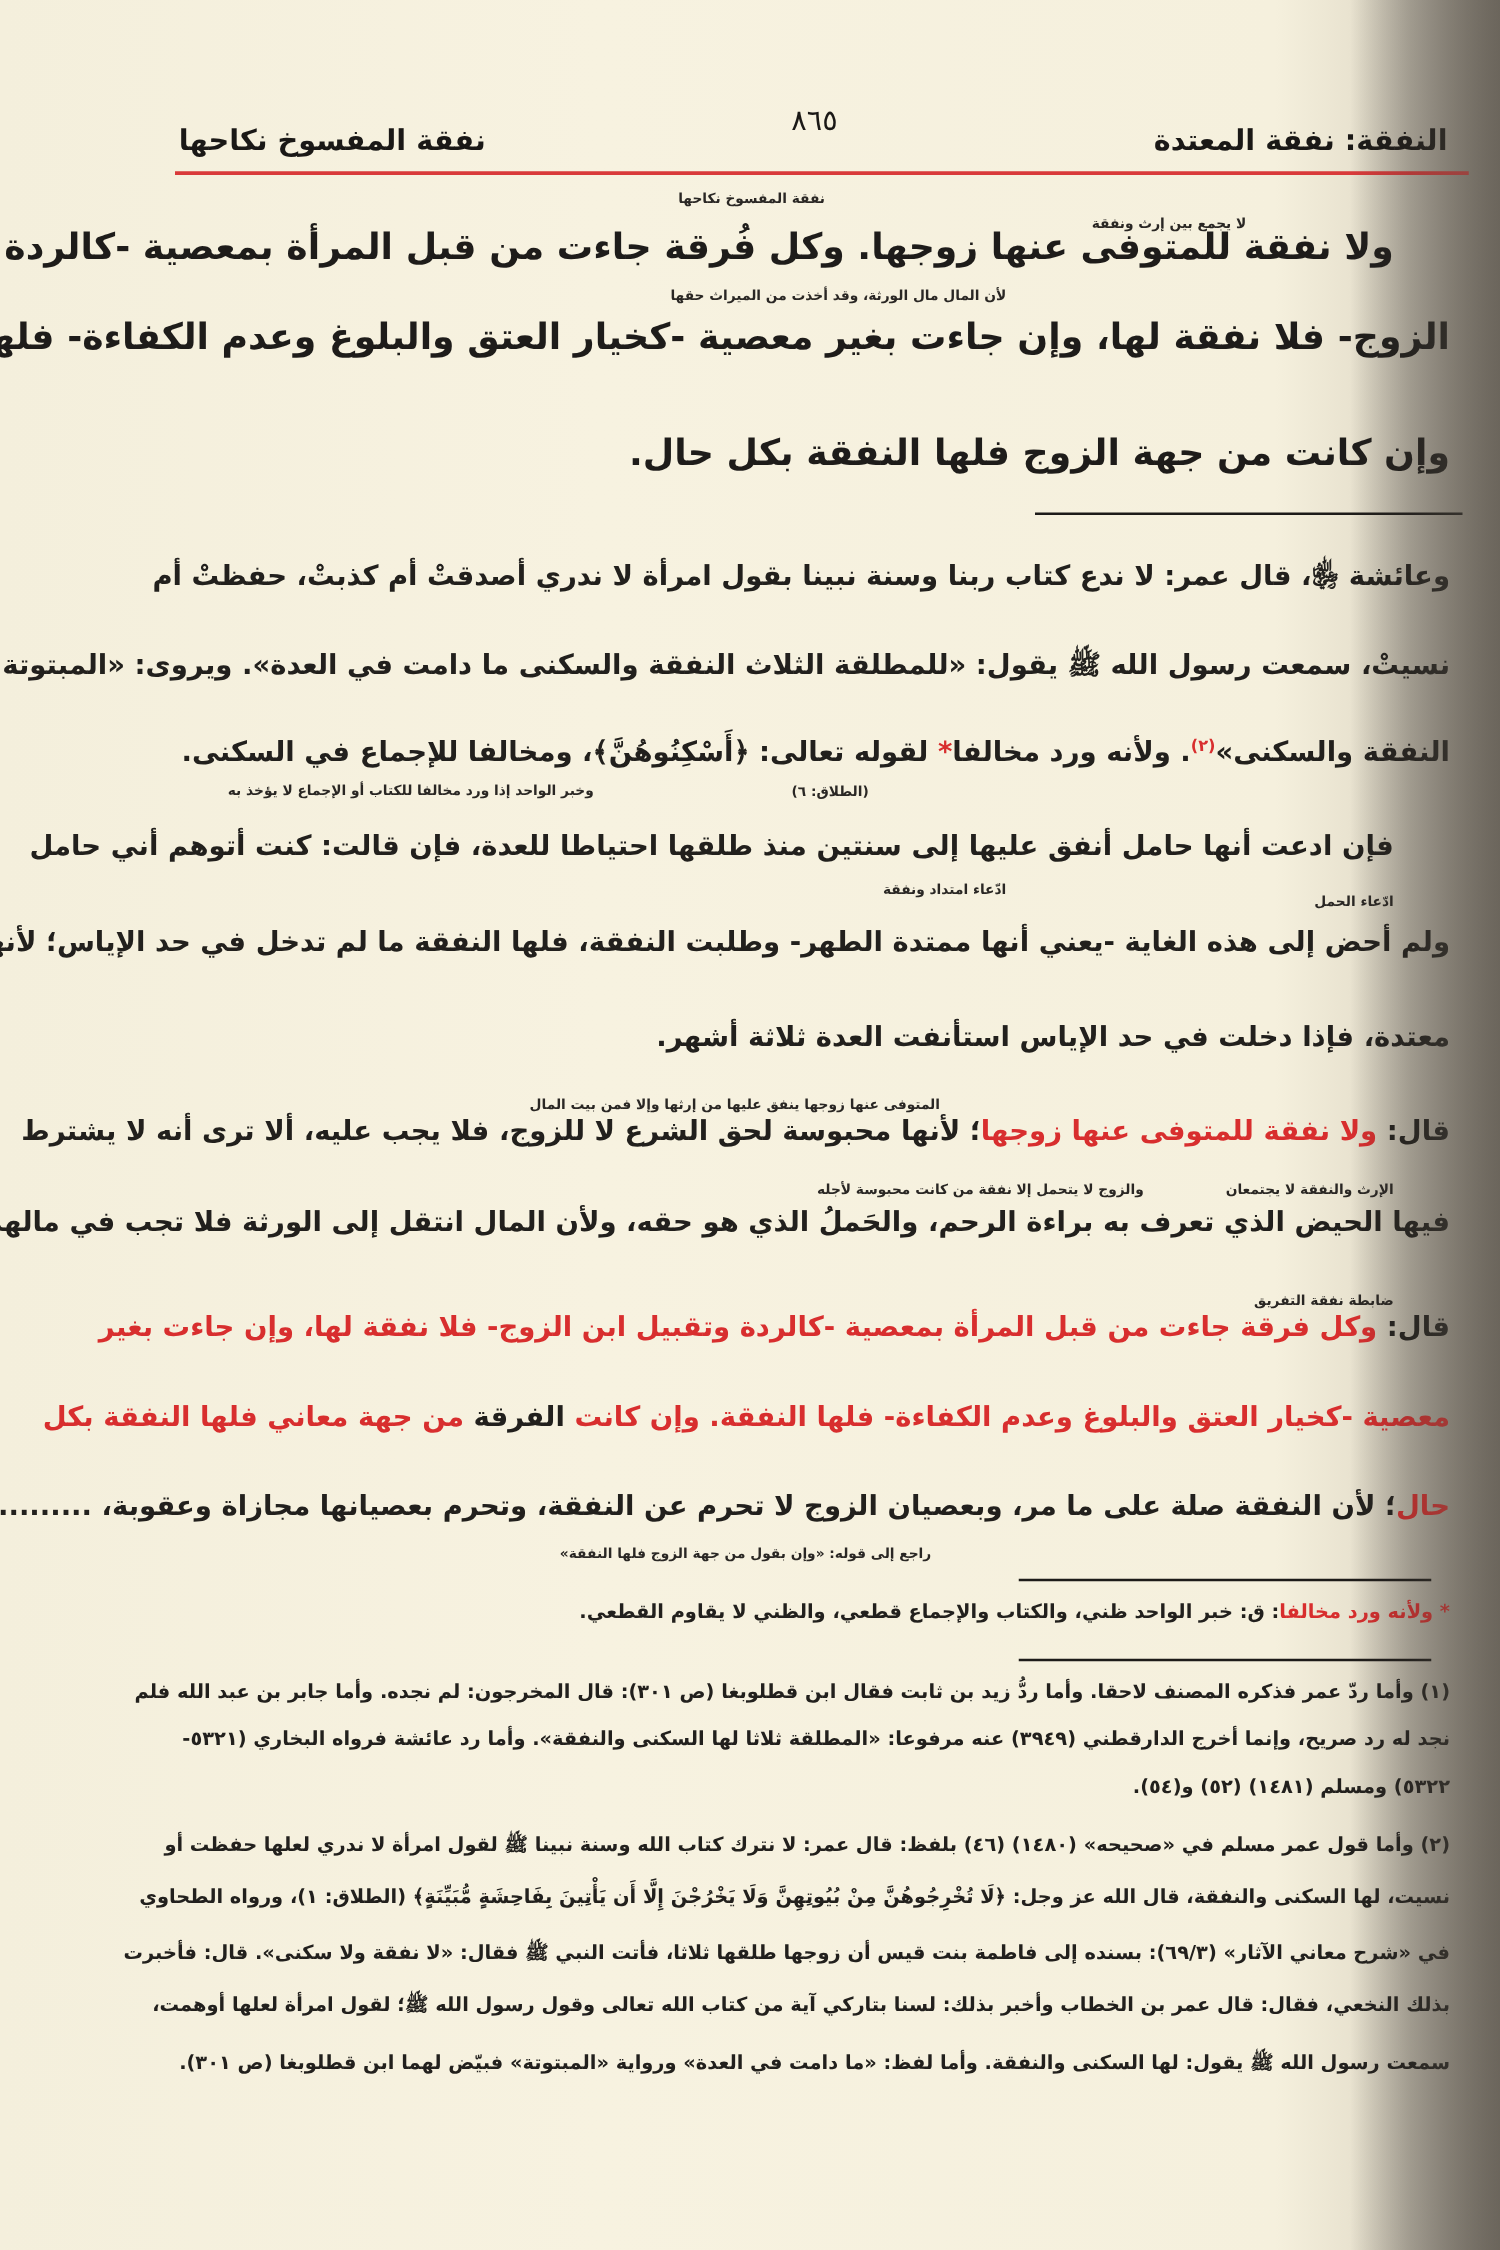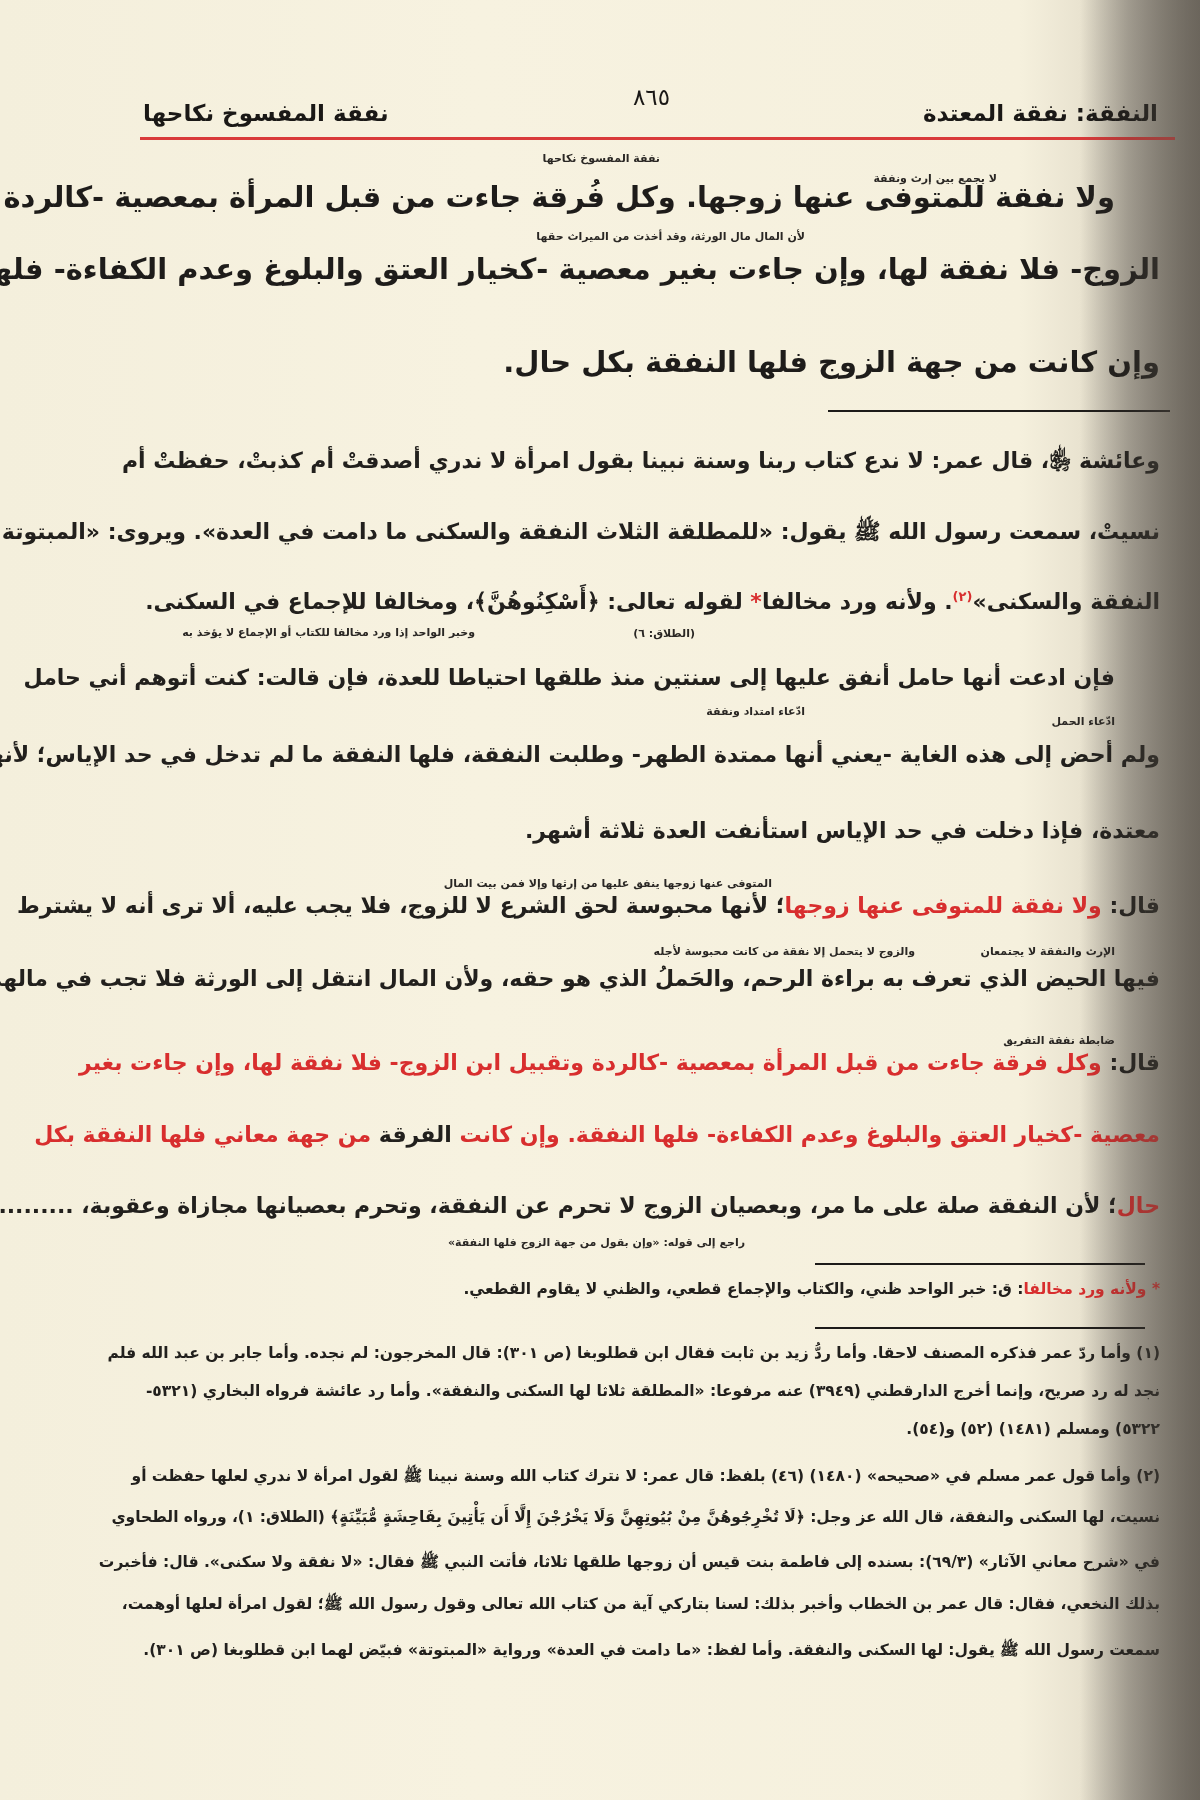--- a/index.html
+++ b/index.html
@@ -52,21 +52,21 @@
   </div>
   <div class="abs gloss" style="right:505px; top:627px;">(الطلاق: ٦)</div>
   <div class="abs gloss" style="right:725px; top:616px;margin-top:10px;">وخبر الواحد إذا ورد مخالفا للكتاب أو الإجماع لا يؤخذ به</div>
 
   <div class="abs body" style="right:85px; top:665px;">فإن ادعت أنها حامل أنفق عليها إلى سنتين منذ طلقها احتياطا للعدة، فإن قالت: كنت أتوهم أني حامل</div>
   <div class="abs gloss" style="right:85px; top:715px;">ادّعاء الحمل</div>
   <div class="abs gloss" style="right:395px; top:705px;">ادّعاء امتداد ونفقة</div>
   <div class="abs body" style="right:40px; top:742px;">ولم أحض إلى هذه الغاية -يعني أنها ممتدة الطهر- وطلبت النفقة، فلها النفقة ما لم تدخل في حد الإياس؛ لأنها</div>
   <div class="abs body" style="right:40px; top:818px;">معتدة، فإذا دخلت في حد الإياس استأنفت العدة ثلاثة أشهر.</div>
 
-  <div class="abs gloss" style="right:428px; top:877px;text-align:center;">المتوفى عنها زوجها ينفق عليها من إرثها وإلا فمن بيت المال</div>
+  <div class="abs gloss" style="right:448px; top:877px;text-align:center;">المتوفى عنها زوجها ينفق عليها من إرثها وإلا فمن بيت المال</div>
   <div class="abs body" style="right:40px; top:893px;">
     <span>قال: </span><span class="red">ولا نفقة للمتوفى عنها زوجها</span><span>؛ لأنها محبوسة لحق الشرع لا للزوج، فلا يجب عليه، ألا ترى أنه لا يشترط</span>
   </div>
   <div class="abs gloss" style="right:85px; top:945px;">الإرث والنفقة لا يجتمعان</div>
   <div class="abs gloss" style="right:285px; top:945px;text-align:right;">والزوج لا يتحمل إلا نفقة من كانت محبوسة لأجله</div>
   <div class="abs body" style="right:40px; top:966px;">فيها الحيض الذي تعرف به براءة الرحم، والحَملُ الذي هو حقه، ولأن المال انتقل إلى الورثة فلا تجب في مالهم.</div>
 
   <div class="abs gloss" style="right:85px; top:1034px;">ضابطة نفقة التفريق</div>
   <div class="abs body" style="right:40px; top:1050px;">
     <span>قال: </span><span class="red">وكل فرقة جاءت من قبل المرأة بمعصية -كالردة وتقبيل ابن الزوج- فلا نفقة لها، وإن جاءت بغير</span>

